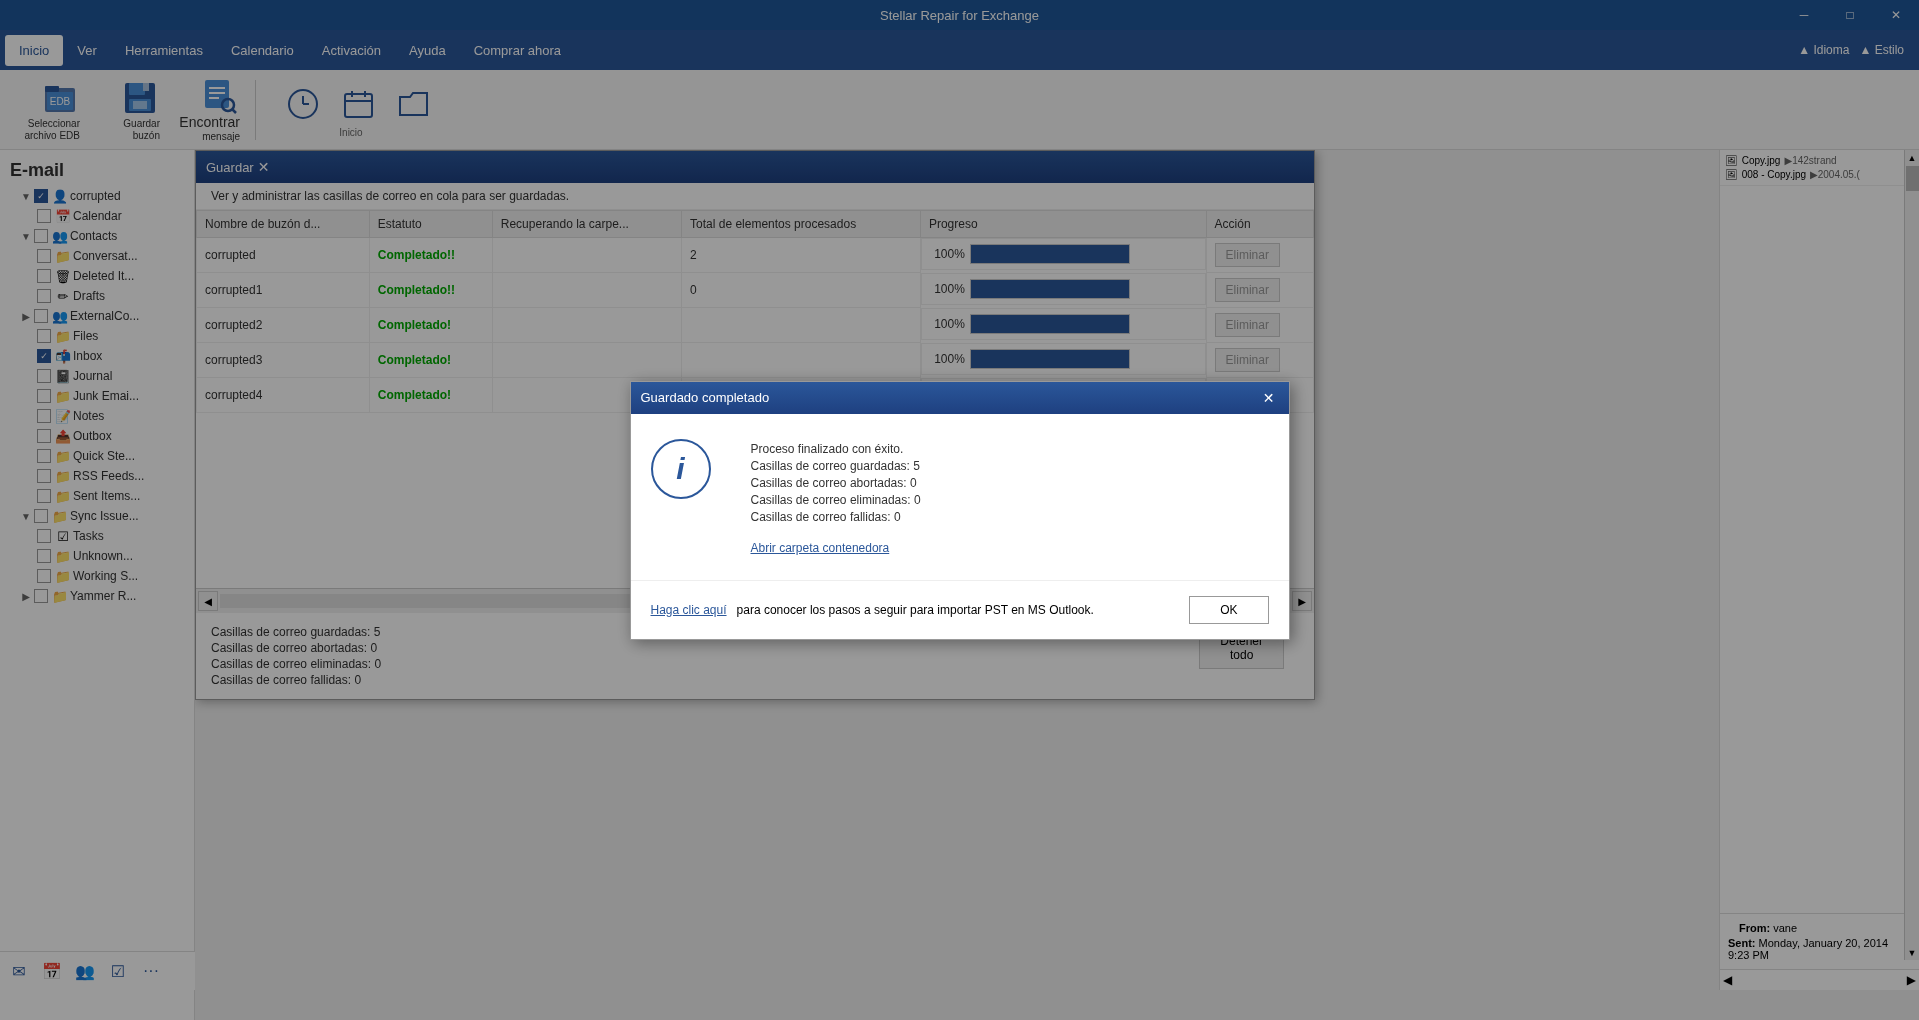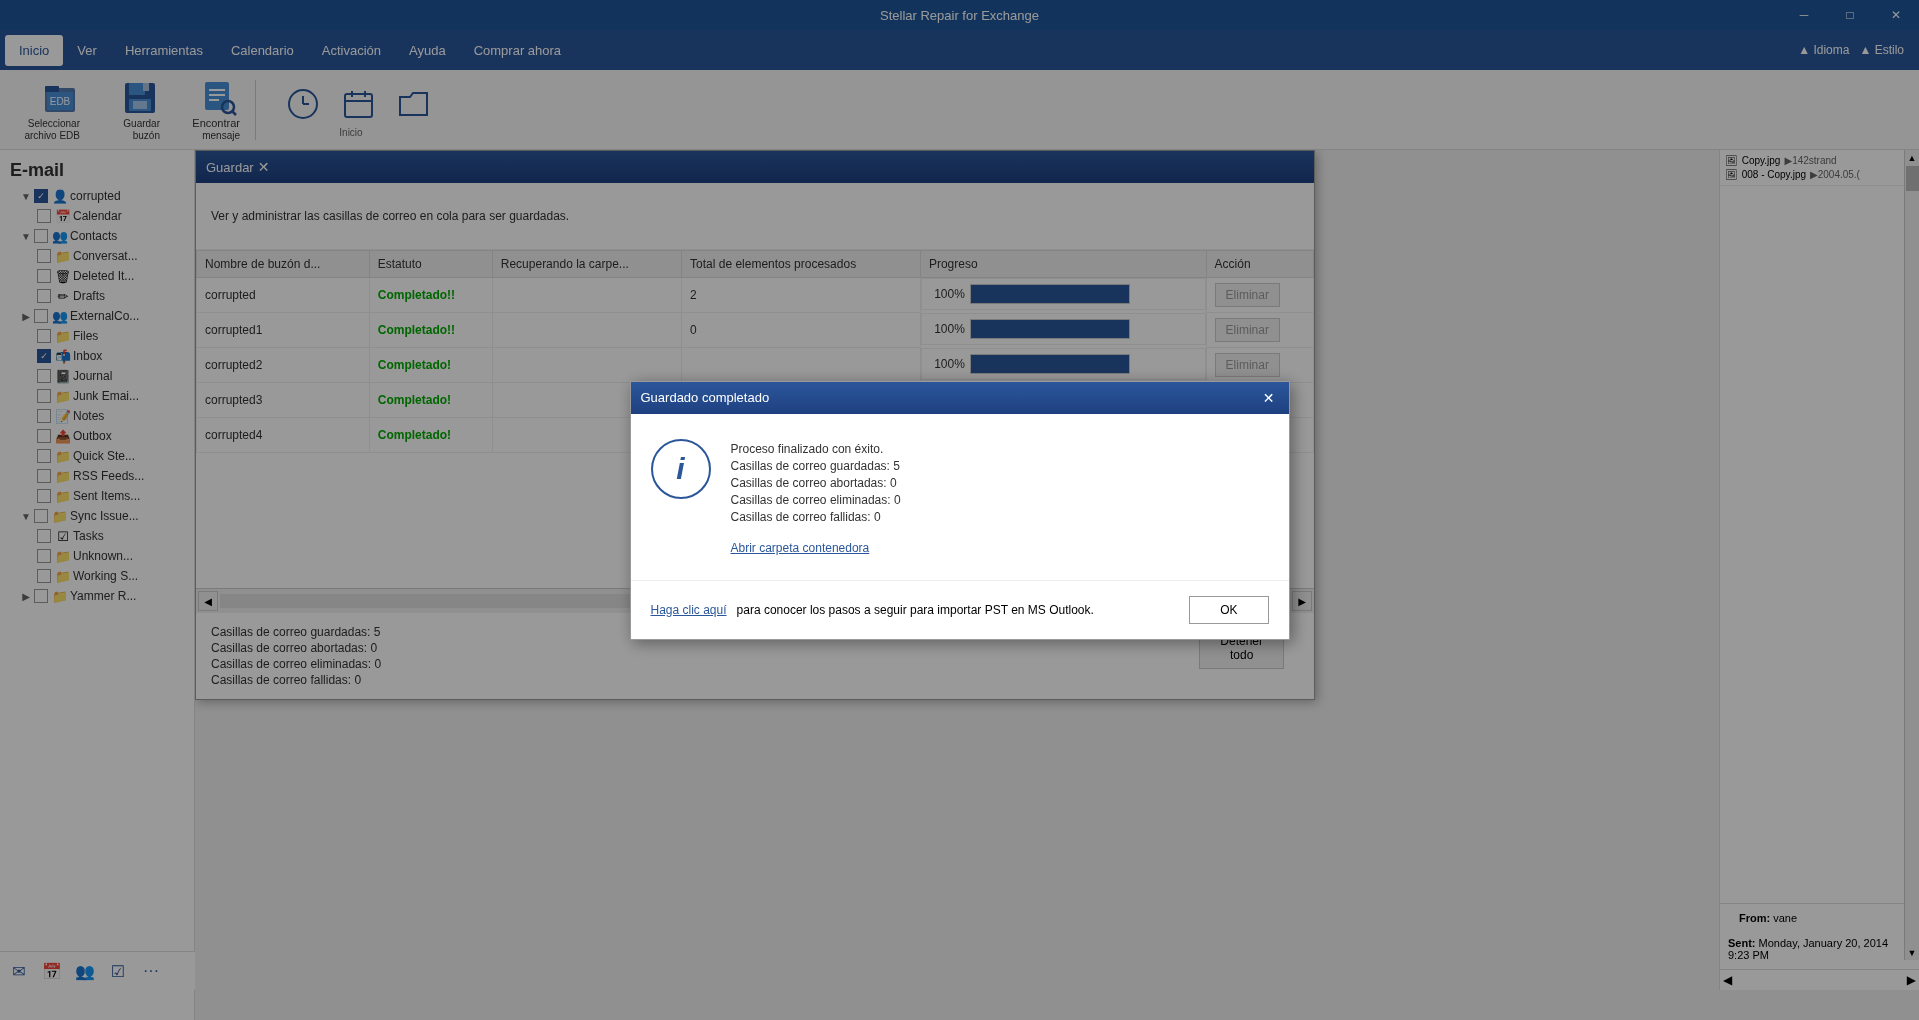--- a/index.html
+++ b/index.html
@@ -32,42 +32,42 @@
     .tree-item .indent1 { width: 15px; flex-shrink: 0; }
     .tree-item .indent2 { width: 30px; flex-shrink: 0; }
     .tree-toggle { width: 12px; height: 12px; display: inline-flex; align-items: center; justify-content: center; font-size: 10px; color: #666; flex-shrink: 0; }
     .tree-checkbox { width: 14px; height: 14px; border: 1px solid #999; display: inline-flex; align-items: center; justify-content: center; flex-shrink: 0; margin: 0 2px; background: white; }
     .tree-checkbox.checked { background: #2b579a; border-color: #2b579a; color: white; font-size: 9px; }
     .tree-icon { width: 16px; height: 16px; display: inline-flex; align-items: center; justify-content: center; flex-shrink: 0; margin: 0 2px; font-size: 13px; }
     .tree-label { font-size: 12px; color: #333; white-space: nowrap; overflow: hidden; text-overflow: ellipsis; }
     .save-dialog { background: white; border: 1px solid #999; box-shadow: 2px 2px 10px rgba(0,0,0,0.3); width: 1120px; position: absolute; top: 0; left: 0; }
     .dialog-titlebar { background: linear-gradient(to bottom, #2b579a, #1e4080); height: 32px; display: flex; align-items: center; padding: 0 10px; color: white; font-size: 13px; }
     .dialog-close-btn { width: 20px; height: 20px; display: flex; align-items: center; justify-content: center; cursor: pointer; font-size: 14px; color: white; }
-    .dialog-subtitle { padding: 26px 15px; font-size: 12px; color: #333; border-bottom: 1px solid #eee; }
+    .dialog-subtitle { padding: 6px 15px; font-size: 12px; color: #333; border-bottom: 1px solid #eee; }
     table { width: 100%; border-collapse: collapse; }
     th { background: #f0f0f0; border: 1px solid #ddd; padding: 6px 8px; text-align: left; font-size: 12px; font-weight: normal; color: #333; white-space: nowrap; }
     td { border: 1px solid #eee; padding: 5px 8px; font-size: 12px; color: #333; vertical-align: middle; }
     .status-complete { color: #00aa00; font-weight: bold; }
     .progress-bar-container { width: 160px; height: 20px; background: #ddd; border: 1px solid #ccc; }
     .progress-bar-fill { height: 100%; background: #2b579a; }
     .action-btn { padding: 4px 10px; background: #f0f0f0; border: 1px solid #ccc; cursor: pointer; font-size: 12px; color: #999; }
 
     
     .stop-all-btn { position: absolute; right: 15px; bottom: 15px; padding: 6px 20px; background: #f0f0f0; border: 1px solid #ccc; cursor: pointer; font-size: 12px; }
     .scrollbar-area { display: flex; align-items: center; justify-content: space-between; background: #f0f0f0; border-top: 1px solid #ccc; padding: 2px; }
     .scroll-btn { width: 20px; height: 20px; display: flex; align-items: center; justify-content: center; background: #f0f0f0; border: 1px solid #ccc; cursor: pointer; font-size: 10px; }
     .scroll-track { flex: 1; height: 14px; background: #e0e0e0; margin: 0 2px; }
 
     
     .confirm-overlay { position: fixed; top: 0; left: 0; right: 0; bottom: 0; background: rgba(0,0,0,0.4); z-index: 100; display: flex; align-items: center; justify-content: center; }
     .confirm-dialog { background: white; border: 1px solid #999; box-shadow: 3px 3px 15px rgba(0,0,0,0.4); width: 660px; }
     .confirm-titlebar { background: linear-gradient(to bottom, #2b579a, #1e4080); height: 32px; display: flex; align-items: center; padding: 0 10px; color: white; font-size: 13px; }
     .confirm-body { padding: 25px 20px; display: flex; gap: 20px; align-items: flex-start; }
     .confirm-icon { width: 60px; height: 60px; border-radius: 50%; border: 2px solid #2b579a; display: flex; align-items: center; justify-content: center; font-size: 30px; color: #2b579a; font-style: italic; font-weight: bold; flex-shrink: 0; }
-    .confirm-text { flex: 1; }
+    .confirm-text { flex: 1; margin-left: 20px; }
     .confirm-text p { margin: 3px 0; font-size: 12px; color: #333; }
     .confirm-link { color: #2b579a; text-decoration: underline; cursor: pointer; }
     .confirm-footer { padding: 15px 20px; border-top: 1px solid #eee; display: flex; align-items: center; gap: 10px; font-size: 12px; }
     .ok-btn { padding: 6px 30px; background: white; border: 1px solid #999; cursor: pointer; font-size: 12px; }
 
     .main-content-area { display: flex; flex: 1; overflow: hidden; }
     .bottom-status { padding: 10px 15px; background: white; }
     .bottom-status p { font-size: 12px; color: #333; margin: 2px 0; }
 
     
@@ -133,21 +133,21 @@
     <div class="toolbar-icon">
       <svg width="38" height="38" viewBox="0 0 38 38">
         <rect x="4" y="4" width="24" height="28" rx="2" fill="#4a90d9"></rect>
         <line x1="8" y1="12" x2="24" y2="12" stroke="white" stroke-width="2"></line>
         <line x1="8" y1="17" x2="24" y2="17" stroke="white" stroke-width="2"></line>
         <line x1="8" y1="22" x2="18" y2="22" stroke="white" stroke-width="2"></line>
         <circle cx="27" cy="29" r="6" fill="none" stroke="#2b579a" stroke-width="2.5"></circle>
         <line x1="31" y1="33" x2="35" y2="37" stroke="#2b579a" stroke-width="2.5"></line>
       </svg>
     </div>
-    <span style="font-size:11px; line-height:1.2">Encontrar</span>
+    <span style="font-size:14px; line-height:1.2">Encontrar</span>
     <span style="font-size:10px; line-height:1.2">mensaje</span>
   </div>
   <div class="toolbar-divider"></div>
   <div style="display:flex; flex-direction:column; align-items:center;">
     <div style="display:flex; gap:5px;">
       <div class="toolbar-btn" style="width:50px; height:45px;">
         <svg width="35" height="35" viewBox="0 0 35 35">
             <circle cx="17" cy="17" r="14" fill="none" stroke="#2b579a" stroke-width="2"></circle>
             <line x1="17" y1="9" x2="17" y2="17" stroke="#2b579a" stroke-width="2"></line>
             <line x1="17" y1="17" x2="23" y2="17" stroke="#2b579a" stroke-width="2"></line>
@@ -450,21 +450,21 @@
       <div style="flex:1;"></div>
 
       <div style="position:absolute; right:0; top:0; bottom:30px; width:15px; background:#f0f0f0; border-left:1px solid #ccc; display:flex; flex-direction:column; align-items:center;">
         <div style="width:15px; height:15px; display:flex; align-items:center; justify-content:center; font-size:9px; cursor:pointer;">▲</div>
         <div style="width:13px; flex:0 0 25px; background:#bbb; margin:1px;"></div>
         <div style="flex:1;"></div>
         <div style="width:15px; height:15px; display:flex; align-items:center; justify-content:center; font-size:9px; cursor:pointer;">▼</div>
       </div>
 
       <div style="border-top:1px solid #ddd; padding:8px; font-size:11px;">
-        <div style="margin-bottom:13px;padding-left:11px;">
+        <div style="margin-bottom:3px;padding-left:11px;">
           <span style="font-weight:bold;">From:</span>
           <span> vane</span>
         </div>
         <div>
           <span style="font-weight:bold;">Sent:</span>
           <span> Monday, January 20, 2014 9:23 PM</span>
         </div>
       </div>
 
       <div style="border-top:1px solid #ddd; display:flex; justify-content:space-between; padding:3px;">

